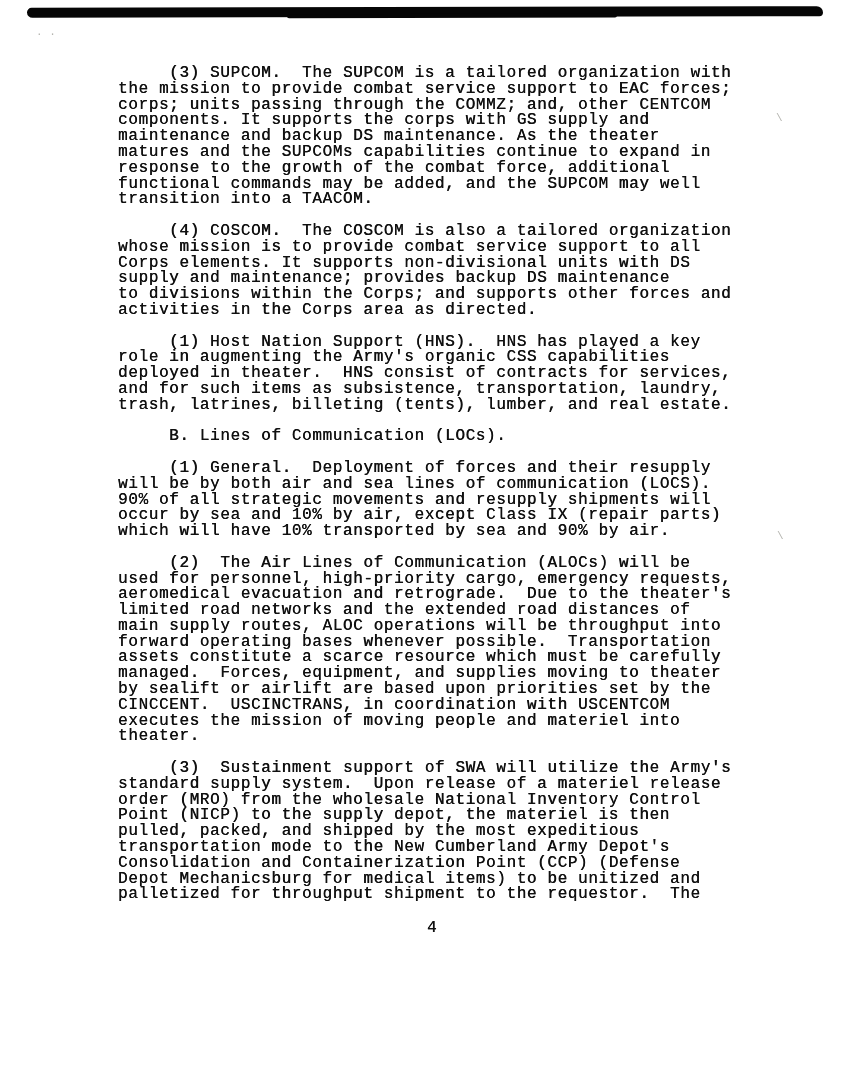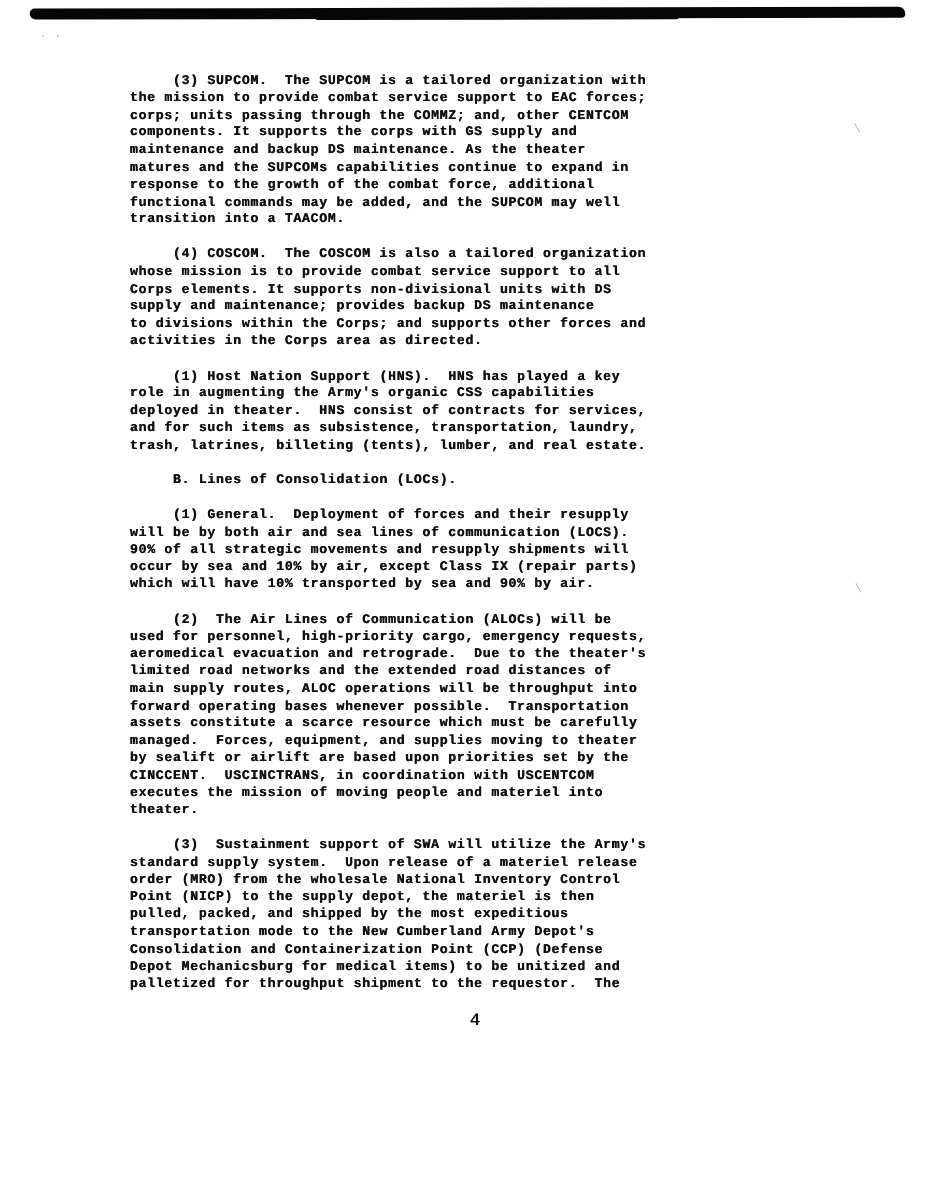--- a/index.html
+++ b/index.html
@@ -38,26 +38,25 @@
     font-size: 11px;
     user-select: none;
   }
   .content {
     position: absolute;
     left: 118px; top: 66px;
     width: 628px;
   }
   .para {
     white-space: pre-wrap;
-    font-size: 12px;
+    font-size: 16px;
     line-height: 15.8px;
     letter-spacing: 0.62px;
     margin: 0 0 15.8px 0;
     text-shadow: 0.35px 0 0 currentColor;
-    font-weight: bold;
   }
   .section-heading {
     margin-top: 15.8px;
   }
   .content .para:last-of-type { margin-bottom: 0; }
   .page-number {
     text-align: center;
     font-size: 16px;
     letter-spacing: 0.62px;
     margin-top: 0;
@@ -93,21 +92,21 @@
 supply and maintenance; provides backup DS maintenance
 to divisions within the Corps; and supports other forces and
 activities in the Corps area as directed.</div>
 
     <div class="para">     (1) Host Nation Support (HNS).  HNS has played a key
 role in augmenting the Army's organic CSS capabilities
 deployed in theater.  HNS consist of contracts for services,
 and for such items as subsistence, transportation, laundry,
 trash, latrines, billeting (tents), lumber, and real estate.</div>
 
-    <div class="para section-heading">     B. Lines of Consolidation (LOCs).</div>
+    <div class="para section-heading">     B. Lines of Communication (LOCs).</div>
 
     <div class="para">     (1) General.  Deployment of forces and their resupply
 will be by both air and sea lines of communication (LOCS).
 90% of all strategic movements and resupply shipments will
 occur by sea and 10% by air, except Class IX (repair parts)
 which will have 10% transported by sea and 90% by air.</div>
 
     <div class="para">     (2)  The Air Lines of Communication (ALOCs) will be
 used for personnel, high-priority cargo, emergency requests,
 aeromedical evacuation and retrograde.  Due to the theater's

